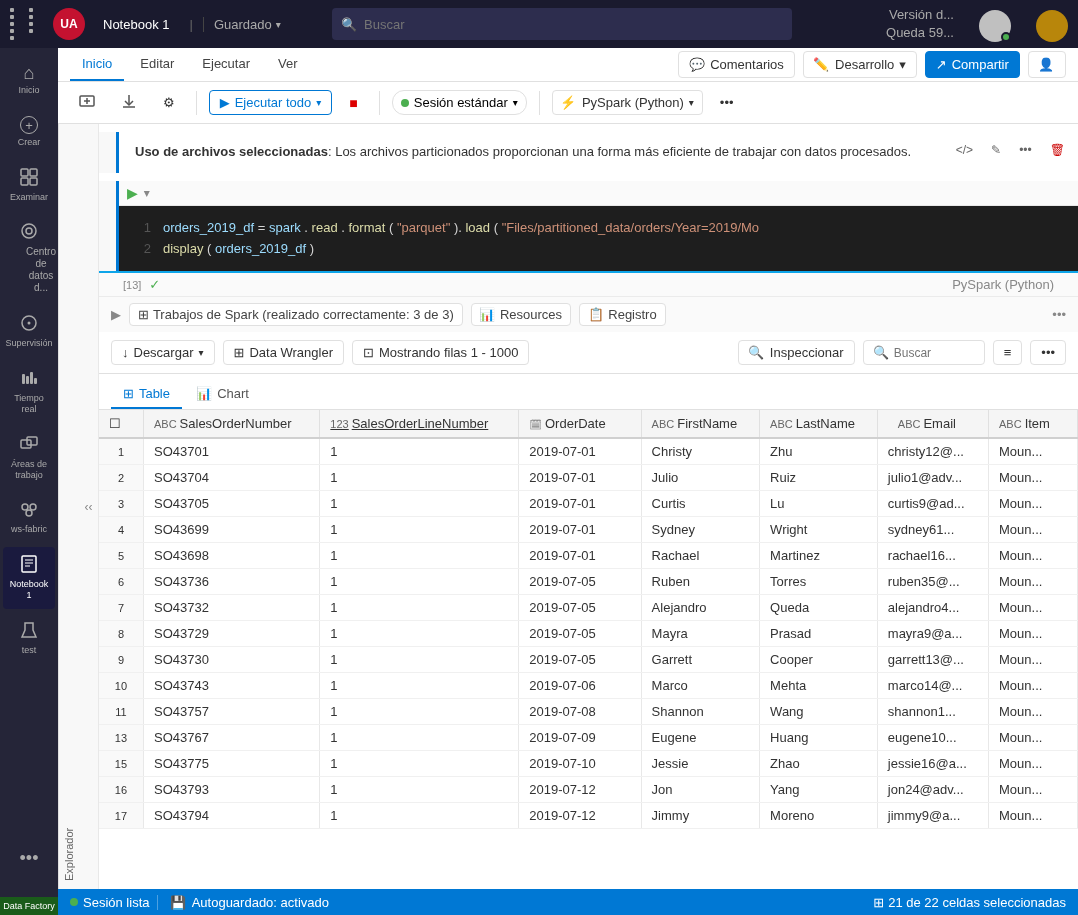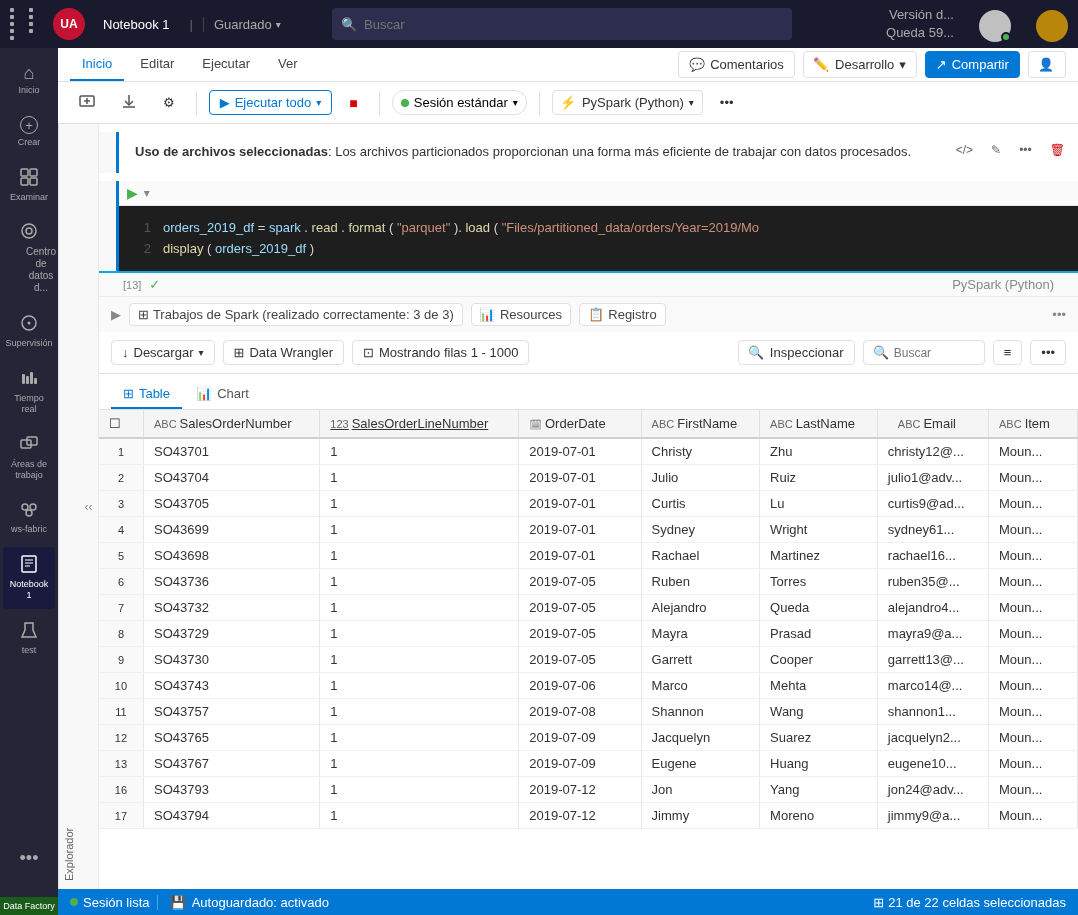--- a/index.html
+++ b/index.html
@@ -585,37 +585,37 @@
       <td class="row-num-col">11</td>
       <td>SO43757</td>
       <td>1</td>
       <td>2019-07-08</td>
       <td>Shannon</td>
       <td>Wang</td>
       <td>shannon1...</td>
       <td>Moun...</td>
     </tr>
                   <tr>
-      <td class="row-num-col">12</td>
-      <td>SO43765</td>
-      <td>1</td>
-      <td>2019-07-09</td>
-      <td>Jacquelyn</td>
-      <td>Suarez</td>
-      <td>jacquelyn2...</td>
-      <td>Moun...</td>
-    </tr>
-                  <tr>
       <td class="row-num-col">13</td>
       <td>SO43767</td>
       <td>1</td>
       <td>2019-07-09</td>
       <td>Eugene</td>
       <td>Huang</td>
       <td>eugene10...</td>
+      <td>Moun...</td>
+    </tr>
+                  <tr>
+      <td class="row-num-col">15</td>
+      <td>SO43775</td>
+      <td>1</td>
+      <td>2019-07-10</td>
+      <td>Jessie</td>
+      <td>Zhao</td>
+      <td>jessie16@a...</td>
       <td>Moun...</td>
     </tr>
                   <tr>
       <td class="row-num-col">16</td>
       <td>SO43793</td>
       <td>1</td>
       <td>2019-07-12</td>
       <td>Jon</td>
       <td>Yang</td>
       <td>jon24@adv...</td>

